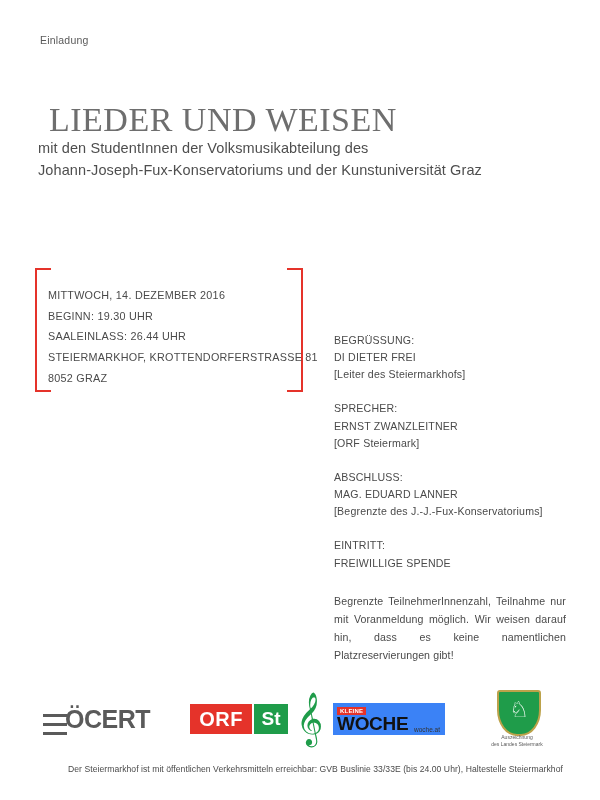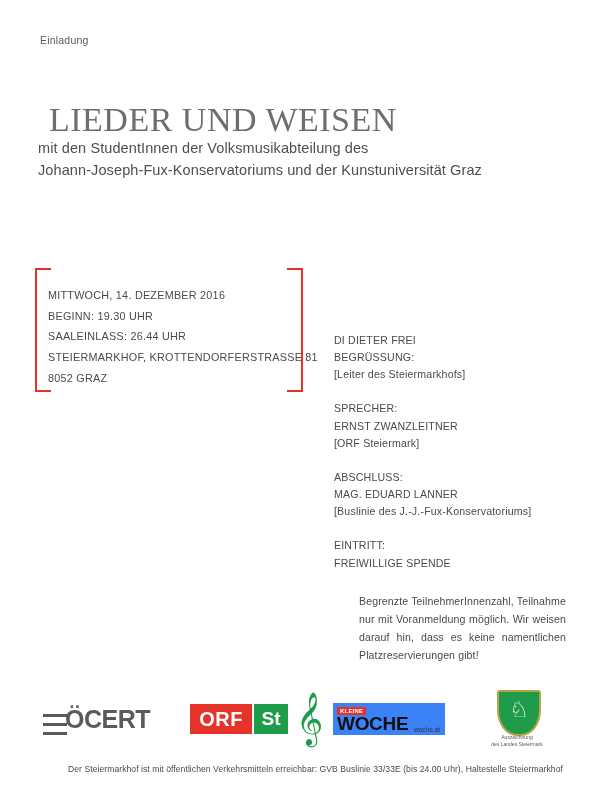--- a/index.html
+++ b/index.html
@@ -96,21 +96,20 @@
     letter-spacing: 0.18px;
   }
   .rc-group { margin-bottom: 17px; }
   .rc-group div { white-space: nowrap; }
   .rc-note {
     margin-top: 20px;
     text-align: justify;
     line-height: 1.72;
     letter-spacing: 0.1px;
     white-space: normal;
-    margin-left: 25px;
   }
 
   
   .logos {
     position: absolute;
     left: 0;
     top: 690px;
     width: 600px;
     height: 65px;
   }
@@ -243,35 +242,35 @@
       <div>BEGINN: 19.30 UHR</div>
       <div>SAALEINLASS: 26.44 UHR</div>
       <div>STEIERMARKHOF, KROTTENDORFERSTRASSE 81</div>
       <div>8052 GRAZ</div>
     </div>
   </div>
 
   <div class="right-col">
 
     <div class="rc-group">
+      <div>BEGRÜSSUNG:</div>
       <div>DI DIETER FREI</div>
-      <div>BEGRÜSSUNG:</div>
       <div>[Leiter des Steiermarkhofs]</div>
     </div>
 
     <div class="rc-group">
       <div>SPRECHER:</div>
       <div>ERNST ZWANZLEITNER</div>
       <div>[ORF Steiermark]</div>
     </div>
 
     <div class="rc-group">
       <div>ABSCHLUSS:</div>
       <div>MAG. EDUARD LANNER</div>
-      <div>[Buslinie des J.-J.-Fux-Konservatoriums]</div>
+      <div>[Begrenzte des J.-J.-Fux-Konservatoriums]</div>
     </div>
 
     <div class="rc-group">
       <div>EINTRITT:</div>
       <div>FREIWILLIGE SPENDE</div>
     </div>
 
     <div class="rc-note">Begrenzte TeilnehmerInnenzahl, Teilnahme nur mit Voranmeldung möglich. Wir weisen darauf hin, dass es keine namentlichen Platzreservierungen gibt!</div>
   </div>
 

